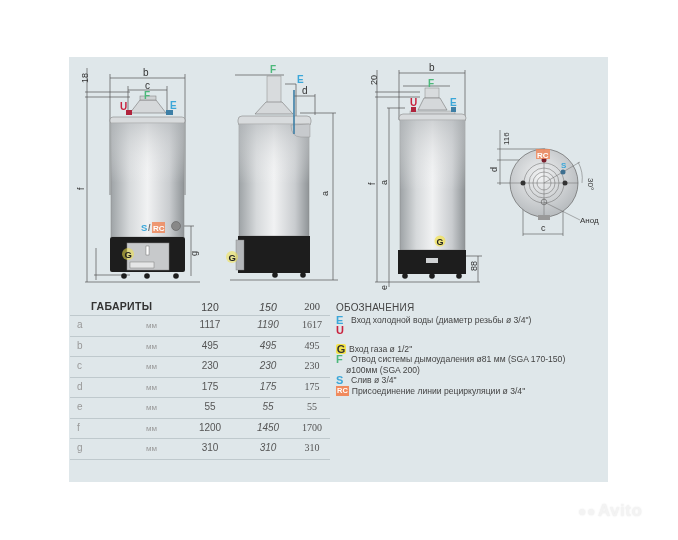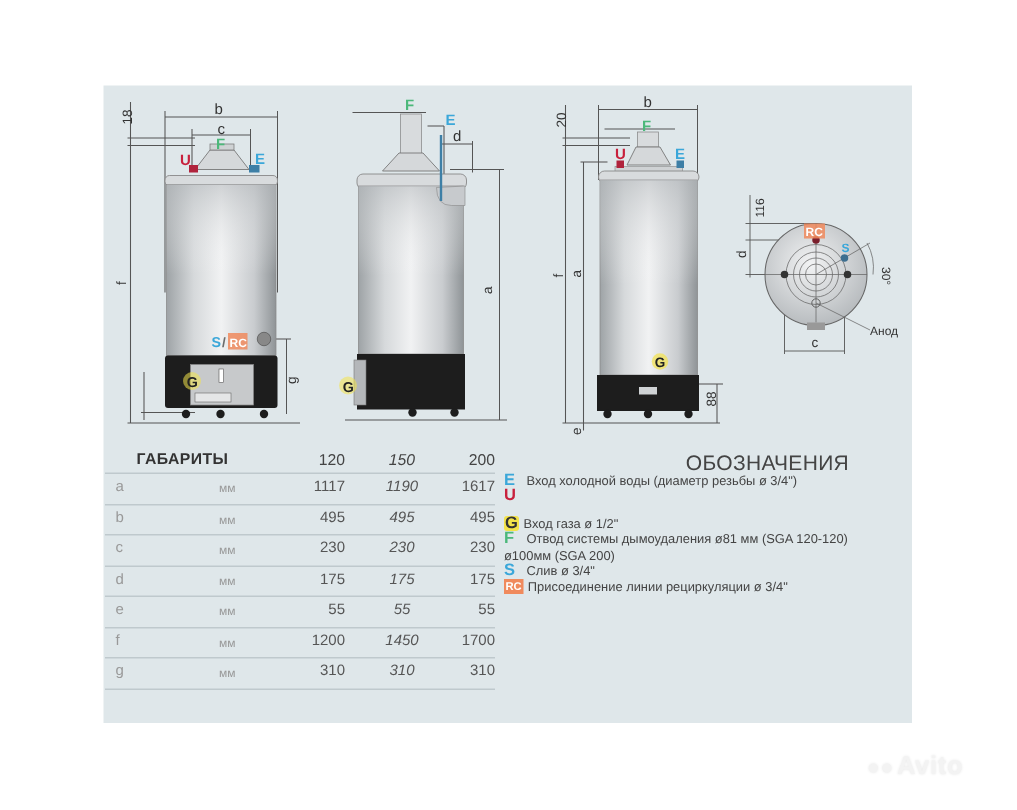--- a/index.html
+++ b/index.html
@@ -7,31 +7,31 @@
   .panel{position:absolute;left:69px;top:57px;width:539px;height:425px;background:#dfe7ea;}
   .diagram{position:absolute;left:0;top:0;}
   .tbl{position:absolute;left:70px;top:298px;width:260px;}
   .tbl-row{position:relative;height:19.5px;border-bottom:1px solid #bfc9cd;}
   .tbl-row span{position:absolute;top:3px;font-size:10px;color:#555;}
   .tbl-head{height:17px;}
   .tbl-head .title{left:21px;top:2px;font-weight:bold;font-size:10.5px;color:#333;letter-spacing:0.3px;}
   .tbl-head span.col{font-size:10.5px;color:#444;}
   .c0{left:7px;color:#999 !important;}
   .c1{left:76px;font-size:8px !important;color:#999 !important;top:5px !important;}
-  .c2{left:120px;width:40px;text-align:right;}
+  .c2{left:120px;width:40px;text-align:center;}
   .c3{left:178px;width:40px;text-align:center;font-style:italic;}
-  .c4{left:224px;width:36px;text-align:right;}
+  .c4{left:224px;width:36px;text-align:center;font-family:Liberation Serif, serif;}
   .legend{position:absolute;left:336px;top:303px;width:230px;font-size:8.6px;color:#444;line-height:10.5px;}
-  .legend .ttl{font-size:14px;color:#444;letter-spacing:0.2px;margin-bottom:1px;text-align:right;}
+  .legend .ttl{font-size:10px;color:#444;letter-spacing:0.2px;margin-bottom:1px;}
   .li{display:flex;align-items:flex-start;}
   .li .k{display:inline-block;font-weight:bold;font-size:11px;width:12px;margin-right:3px;line-height:10.5px;}
   .li .k.rc{font-size:7.5px;background:#f08a5d;color:#fff;width:auto;padding:0 1px;margin-right:3px;line-height:10px;}
   .li .k.g{background:#f3e34a;color:#333;border-radius:2px;width:10px;text-align:center;}
   .gap{height:8px;}
-  .cont{padding-left:0;}
+  .cont{padding-left:0;margin-left:10px;}
   .watermark{position:absolute;left:578px;top:501px;font-size:17px;font-weight:bold;color:#f3f3f3;text-shadow:0 0 2px #e6e6e6;letter-spacing:0.5px;}
   .watermark .dots{display:inline-block;font-size:14px;margin-right:2px;}
 </style>
 </head>
 <body>
 
 <div class="panel"></div>
 
 <svg class="diagram" width="678" height="540" viewBox="0 0 678 540" xmlns="http://www.w3.org/2000/svg" font-family="Liberation Sans, sans-serif">
   <defs>
@@ -273,21 +273,21 @@
   <div class="li">
     <span class="k" style="color:#c8213d">U</span>
   </div>
   <div class="gap"></div>
   <div class="li">
     <span class="k g">G</span>
     <span>Вход газа ø 1/2"</span>
   </div>
   <div class="li">
     <span class="k" style="color:#4cb87a">F</span>
-    <span>Отвод системы дымоудаления ø81 мм (SGA 120-120)</span>
+    <span>Отвод системы дымоудаления ø81 мм (SGA 170-150)</span>
   </div>
   <div class="cont">ø100мм (SGA 200)</div>
   <div class="li">
     <span class="k" style="color:#3ba7d9">S</span>
     <span>Слив ø 3/4"</span>
   </div>
   <div class="li">
     <span class="k rc">RC</span>
     <span>Присоединение линии рециркуляции ø 3/4"</span>
   </div>

